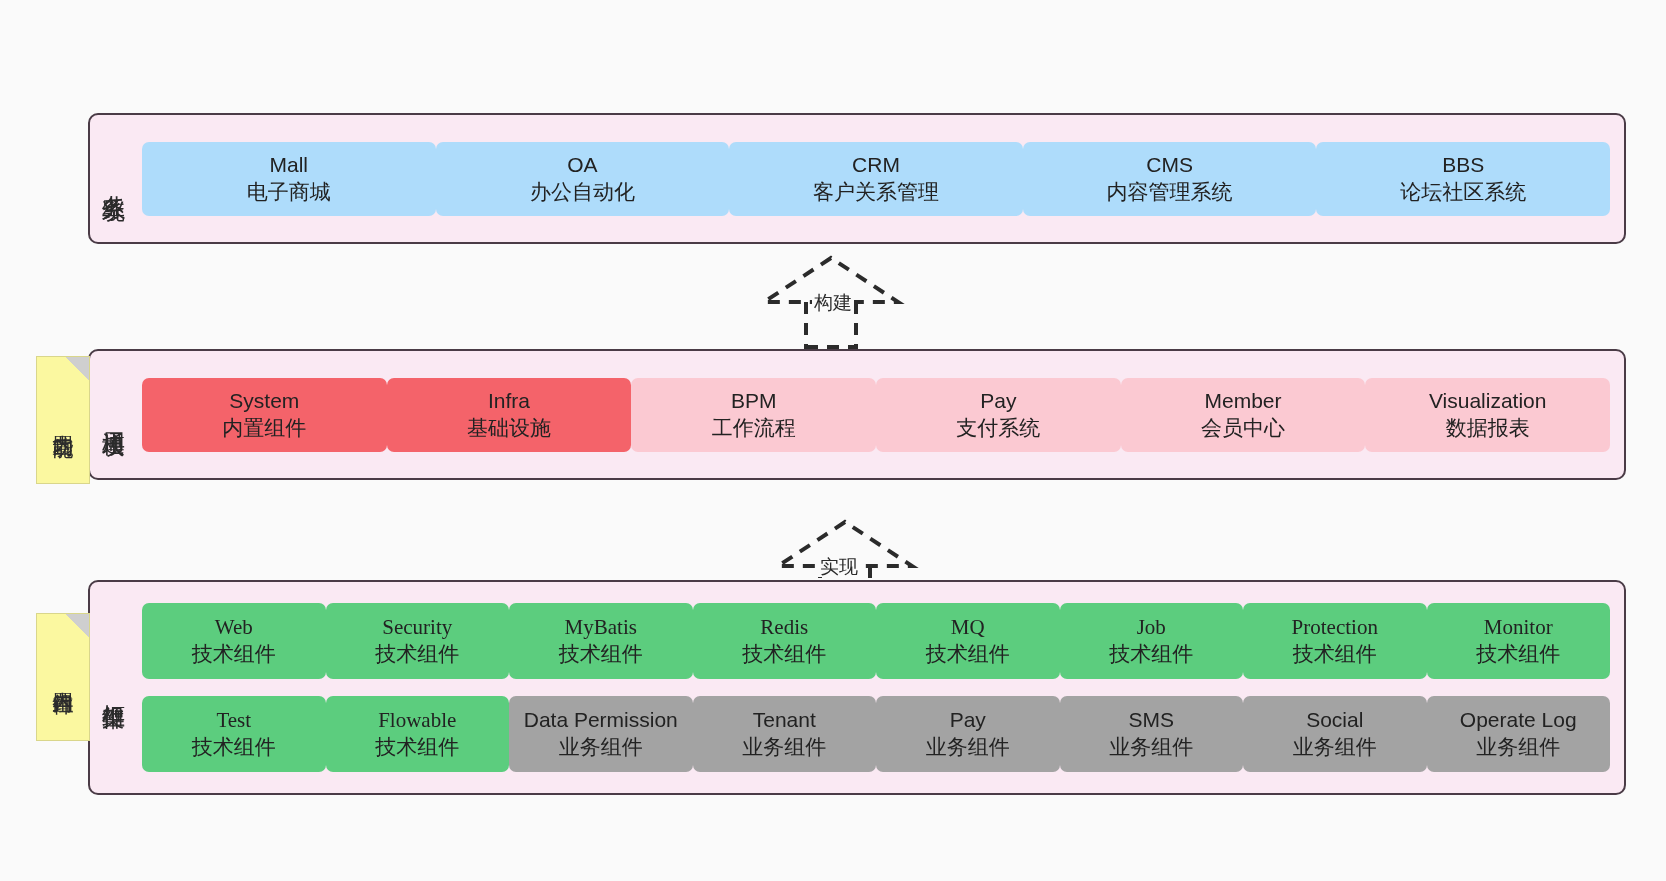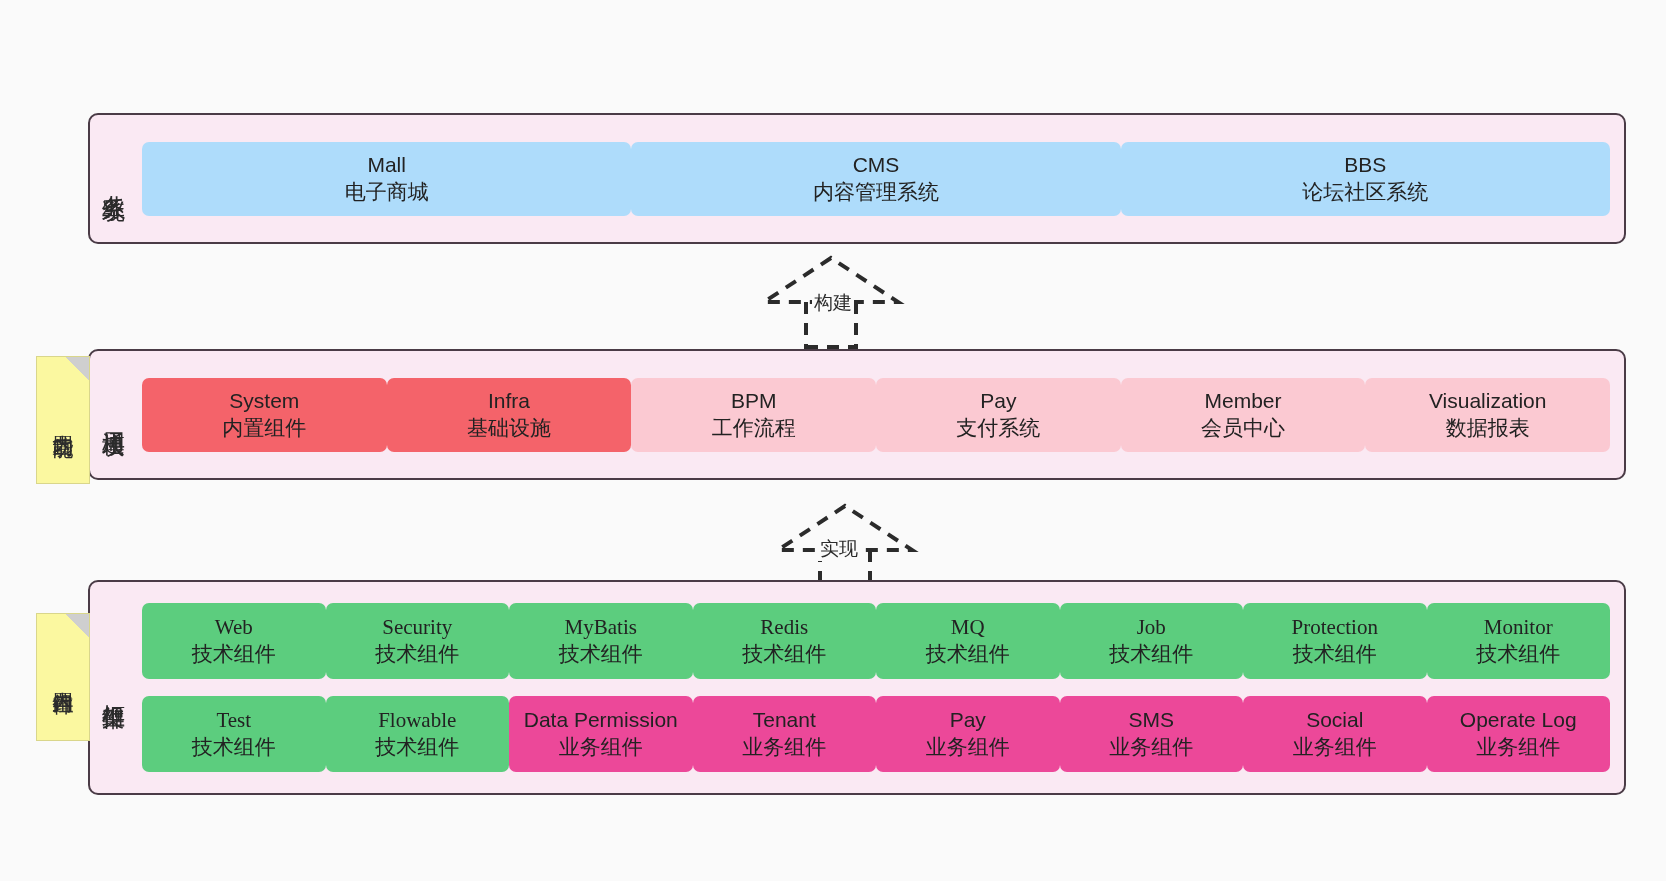--- a/index.html
+++ b/index.html
@@ -75,21 +75,21 @@
   }
   .cell .l1 { white-space: nowrap; }
   .cell .l2 { white-space: nowrap; }
   .cell.wrap .l1 { white-space: normal; }
 
   
   .c-blue      { background: #aedcfb; }
   .c-red       { background: #f4636a; }
   .c-pink      { background: #fbc9d2; }
   .c-green     { background: #5ccd7e; font-family: Liberation Serif, serif; }
-  .c-green-lt  { background: #ec4899; }
+  .c-green-lt  { background: #a3a3a3; }
 
   
   .note {
     position: absolute;
     background: #fbf8a0;
     border: 1px solid #d9d68b;
     box-sizing: border-box;
     display: flex;
     align-items: center;
     justify-content: center;
@@ -133,20 +133,28 @@
 
   <div class="layer" id="layer-business" style="left:88px; top:113px; width:1538px; height:131px;">
     <div class="layer-title">业务系统</div>
     <div class="layer-body">
       <div class="cell-row" style="height:74px;">
         <div class="cell c-blue">
           <span class="l1">Mall</span>
           <span class="l2">电子商城</span>
         </div>
         <div class="cell c-blue">
+          <span class="l1">OA</span>
+          <span class="l2">办公自动化</span>
+        </div>
+        <div class="cell c-blue">
+          <span class="l1">CRM</span>
+          <span class="l2">客户关系管理</span>
+        </div>
+        <div class="cell c-blue">
           <span class="l1">CMS</span>
           <span class="l2">内容管理系统</span>
         </div>
         <div class="cell c-blue">
           <span class="l1">BBS</span>
           <span class="l2">论坛社区系统</span>
         </div>
       </div>
     </div>
   </div>
@@ -191,21 +199,21 @@
         </div>
       </div>
     </div>
   </div>
 
   <div class="note" style="left:36px; top:356px; width:54px; height:128px;">
     <span class="fold"></span>
     <span>内置功能</span>
   </div>
 
-  <div class="conn" style="left:770px; top:492px; width:150px; height:105px;font-family:Liberation Mono, monospace;">
+  <div class="conn" style="left:770px; top:508px; width:150px; height:105px;">
     <svg width="150" height="105" viewBox="0 0 150 105">
       <polygon points="75,14 8,58 142,58" fill="#fafafa" stroke="#2b2b2b" stroke-width="4" stroke-dasharray="12,9" stroke-linejoin="miter"></polygon>
       <path d="M50,58 L50,105 M100,58 L100,105 M50,103 L100,103" fill="none" stroke="#2b2b2b" stroke-width="4" stroke-dasharray="12,9"></path>
     </svg>
     <span class="conn-label" style="left:48px; top:48px;">实现</span>
   </div>
 
   <div class="layer" id="layer-framework" style="left:88px; top:580px; width:1538px; height:215px;">
     <div class="layer-title">框架组件</div>
     <div class="layer-body">

